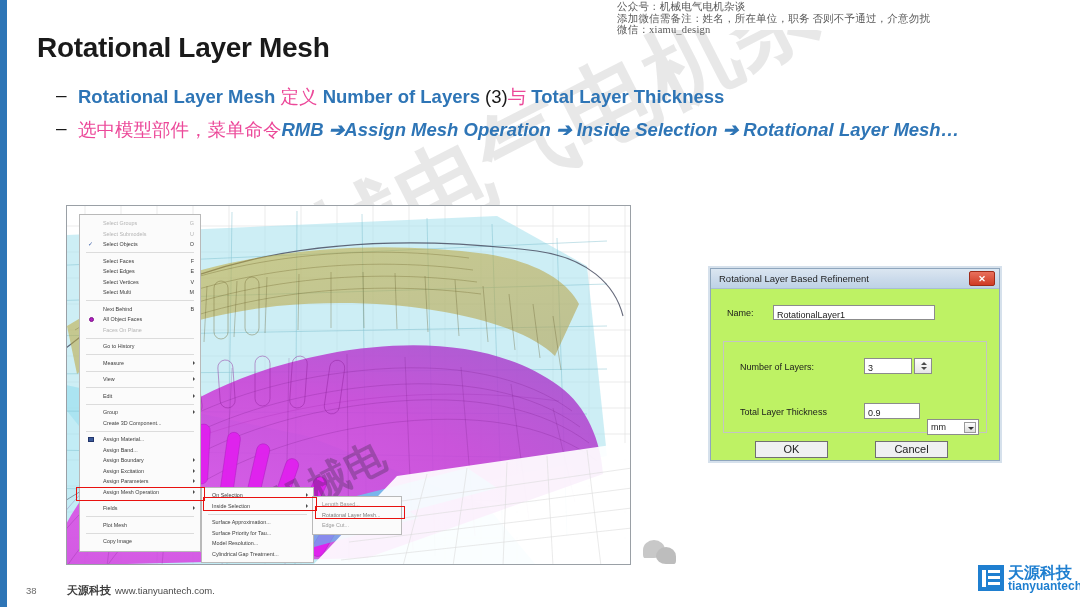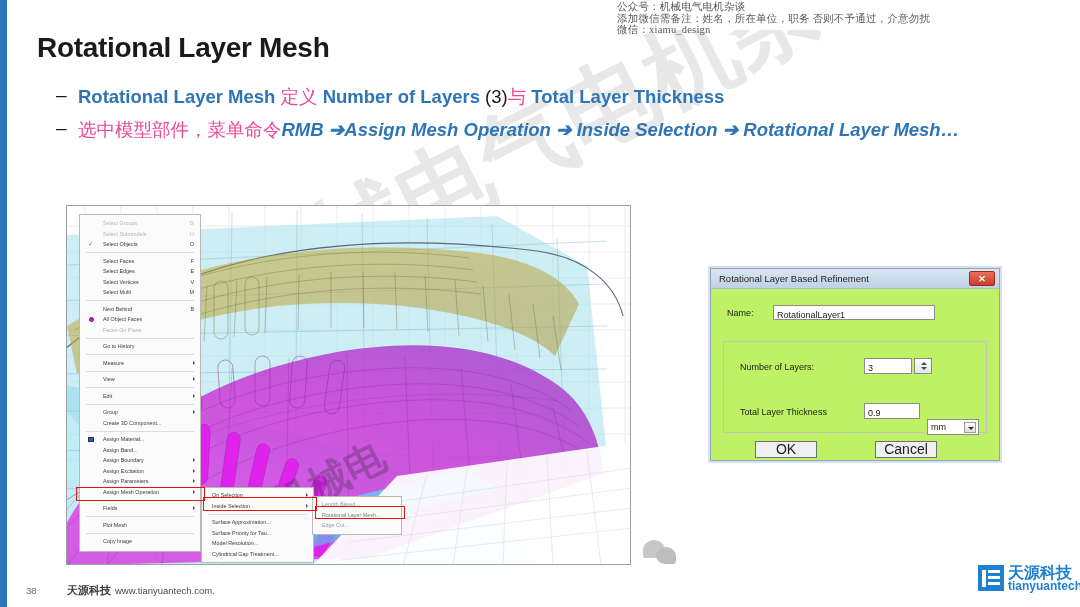--- a/index.html
+++ b/index.html
@@ -173,23 +173,23 @@
     position:absolute; right:2px; top:2px; width:12px; height:11px;
     background:linear-gradient(#fdfdfd,#dcdcdc); border:1px solid #9a9a9a;
   }
   .sel .cv:after{
     content:""; position:absolute; left:3px; top:4px; width:0;height:0;
     border-left:3px solid transparent;border-right:3px solid transparent;
     border-top:3.5px solid #333;
   }
 
   .btn{
-    position:absolute; width:62px; height:17px;
+    position:absolute; width:73px; height:17px;
     background:#eff0f1; border:1px solid #707070;
-    font-size:14px; color:#1b1b1b; text-align:center; line-height:15px;
+    font-size:11px; color:#1b1b1b; text-align:center; line-height:15px;
   }
 
   
   .page-no{
     position:absolute; left:26px; top:585px;
     font-size:9.5px; color:#6b6b6b;
   }
   .foot-brand{
     position:absolute; left:67px; top:583px;
     font-size:11px; color:#3c3c3c; font-weight:700;

